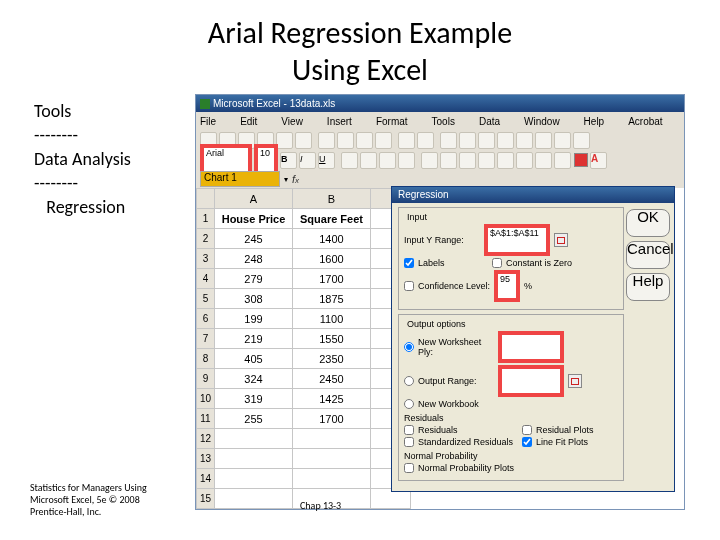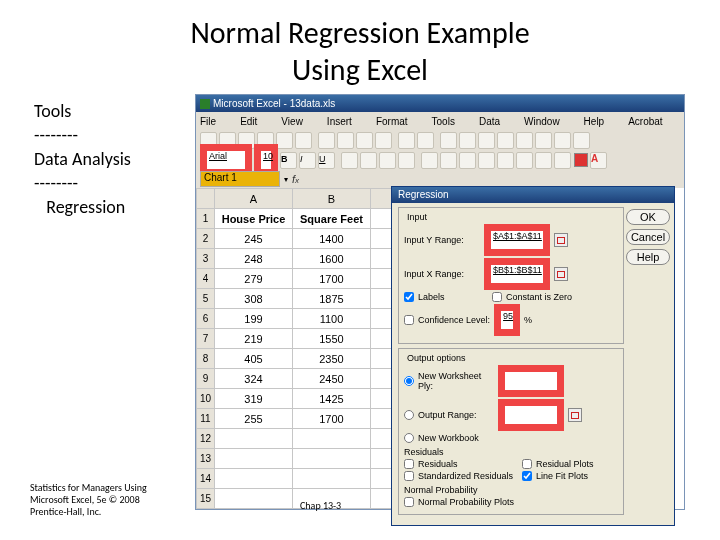--- a/index.html
+++ b/index.html
@@ -36,34 +36,34 @@
   .sheet tr { height:20px; }
 
   
   .regdlg { position:absolute; left:195px; top:-2px; width:284px; background:#ece9d8; border:1px solid #123a7c; font-size:10px; }
   .regdlg .titlebar { background:linear-gradient(#3a6ea5,#1c3f78); color:#fff; height:16px; line-height:16px; padding-left:6px; }
   .regdlg .body { padding:4px 50px 6px 6px; position:relative; }
   .fieldset { border:1px solid #a5a5a5; padding:3px 5px 5px 5px; margin-bottom:4px; }
   .fieldset .legend { font-size:9px; margin-top:-9px; background:#ece9d8; display:inline-block; padding:0 3px; }
   .row { display:flex; align-items:center; margin:2px 0; gap:4px; font-size:9px; }
   .lbl { width:76px; }
-  .txtin { width:66px; height:32px; background:#fff; border:7px solid #ef4444; font-size:9px; padding-left:2px;text-decoration:underline; }
+  .txtin { width:66px; height:32px; background:#fff; border:4px solid #ef4444; font-size:9px; padding-left:2px; }
   .refbtn { width:14px; height:14px; border:1px solid #888; background:#eee; display:flex; align-items:center; justify-content:center; }
   .refbtn::before { content:""; width:6px; height:5px; border:1px solid #c22; }
   input[type=checkbox], input[type=radio] { width:10px; height:10px; }
-  .dlg-btn { width:44px; height:16px; font-size:11px; background:#f4f3ee; border:1px solid #888; border-radius:8px; text-align:center; line-height:14px; }
+  .dlg-btn { width:44px; height:28px; font-size:15px; background:#f4f3ee; border:1px solid #888; border-radius:8px; text-align:center; line-height:14px; }
   .dlg-buttons { position:absolute; right:4px; top:6px; display:flex; flex-direction:column; gap:4px; }
   .colorbox { width:14px; height:14px; border:1px solid #888; display:inline-block; margin-left:1px; }
   .red { background:#d33; }
 </style>
 </head>
 <body>
 
 <div class="slide-title">
-  <span>Normal Regression Example</span><br>
+  <span>Arial Regression Example</span><br>
   <span>Using Excel</span>
 </div>
 
 <div class="content">
 
   <div class="steps">
     <div>Tools</div>
     <div>--------</div>
     <div>Data Analysis</div>
     <div>--------</div>
@@ -253,25 +253,20 @@
           </div>
 
           <div class="fieldset">
             <div class="legend">Input</div>
             <div class="row">
               <span class="lbl">Input Y Range:</span>
               <span class="txtin">$A$1:$A$11</span>
               <span class="refbtn"></span>
             </div>
             <div class="row">
-              <span class="lbl">Input X Range:</span>
-              <span class="txtin">$B$1:$B$11</span>
-              <span class="refbtn"></span>
-            </div>
-            <div class="row">
               <input type="checkbox" checked="" style="">
               <span style="width:70px;">Labels</span>
               <input type="checkbox" style="">
               <span>Constant is Zero</span>
             </div>
             <div class="row">
               <input type="checkbox" style="">
               <span>Confidence Level:</span>
               <span class="txtin" style="width:26px;">95</span>
               <span>%</span>

